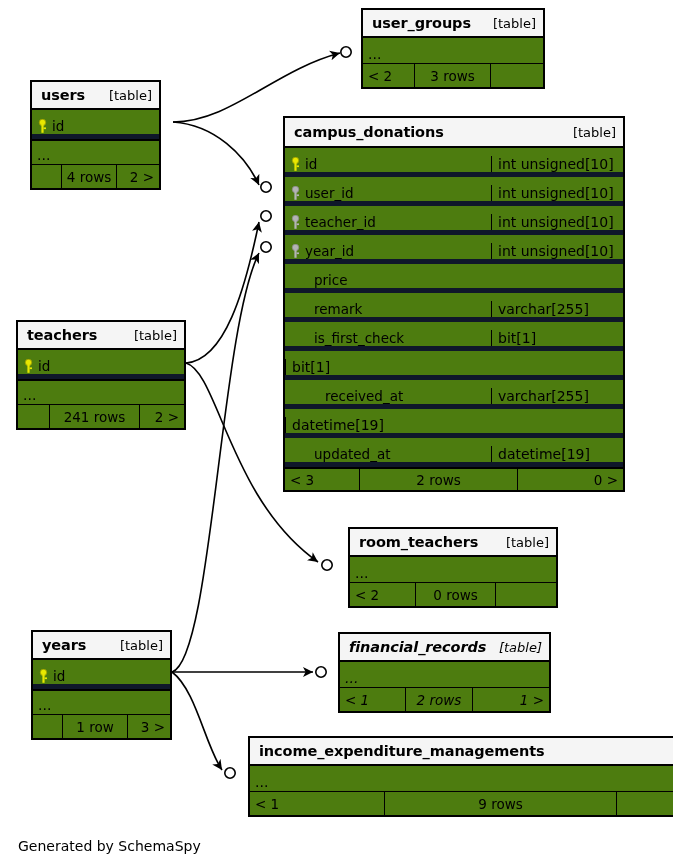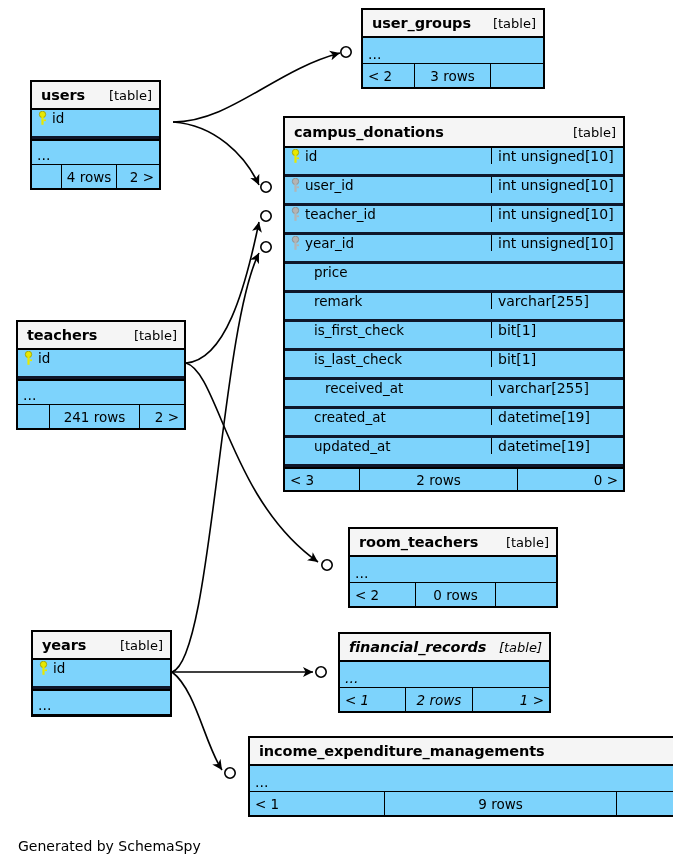--- a/index.html
+++ b/index.html
@@ -28,21 +28,21 @@
     left: 0; top: 0;
     width: 673px;
     height: 868px;
     pointer-events: none;
   }
 
   .table-node {
     position: absolute;
     box-sizing: border-box;
     border: 2px solid #000000;
-    background: #7dd3fc;
+    background: #4d7c0f;
     z-index: 5;
   }
 
   .tbl-header {
     box-sizing: border-box;
     background: #f5f5f5;
     border-bottom: 2px solid #000000;
     height: 28px;
     display: flex;
     align-items: center;
@@ -58,22 +58,22 @@
   .tbl-kind {
     font-size: 13px;
     white-space: nowrap;
     padding-left: 10px;
   }
 
   .col-row {
     box-sizing: border-box;
     height: 29px;
     display: flex;
-    align-items: flex-start;
-    border-bottom: 3px solid #0f172a;
+    align-items: flex-end;
+    border-bottom: 5px solid #0f172a;
   }
   .col-row:last-child { border-bottom: none; }
 
   .col-name {
     box-sizing: border-box;
     flex: 1 1 auto;
     display: flex;
     align-items: center;
     padding-left: 9px;
     font-size: 13.5px;
@@ -294,35 +294,29 @@
       </div>
       <div class="col-type">varchar[255]</div>
     </div>
     <div class="col-row">
       <div class="col-name" style="padding-left:29px;">
         <span>is_first_check</span>
       </div>
       <div class="col-type">bit[1]</div>
     </div>
     <div class="col-row">
-      <div class="col-name" style="padding-left:29px;">
-        <span>is_last_check</span>
-      </div>
       <div class="col-type">bit[1]</div>
     </div>
     <div class="col-row">
       <div class="col-name" style="padding-left:40px;">
         <span>received_at</span>
       </div>
       <div class="col-type">varchar[255]</div>
     </div>
     <div class="col-row">
-      <div class="col-name" style="padding-left:29px;">
-        <span>created_at</span>
-      </div>
       <div class="col-type">datetime[19]</div>
     </div>
     <div class="col-row">
       <div class="col-name" style="padding-left:29px;">
         <span>updated_at</span>
       </div>
       <div class="col-type">datetime[19]</div>
     </div>
 
     <div class="tbl-footer sep-strong">
@@ -387,20 +381,25 @@
             <rect x="3.4" y="5.4" width="2.2" height="8.4" fill="#e8e800"></rect>
             <rect x="5.6" y="8.4" width="2.4" height="1.7" fill="#e8e800"></rect>
           </svg>
         </span>
         <span>id</span>
       </div>
     </div>
     <div class="ellipsis-row sep-strong">
       <span>...</span>
     </div>
+    <div class="tbl-footer" style="border-top:none;">
+      <div class="foot-cell foot-left" style="width:30px;"></div>
+      <div class="foot-cell foot-mid">1 row</div>
+      <div class="foot-cell foot-right" style="width:42px;">3 &gt;</div>
+    </div>
   </div>
 
   <div class="table-node" style="left:338px; top:632px; width:213px;font-style:italic;">
     <div class="tbl-header">
       <span class="tbl-title">financial_records</span>
       <span class="tbl-kind">[table]</span>
     </div>
     <div class="ellipsis-row">
       <span>...</span>
     </div>

